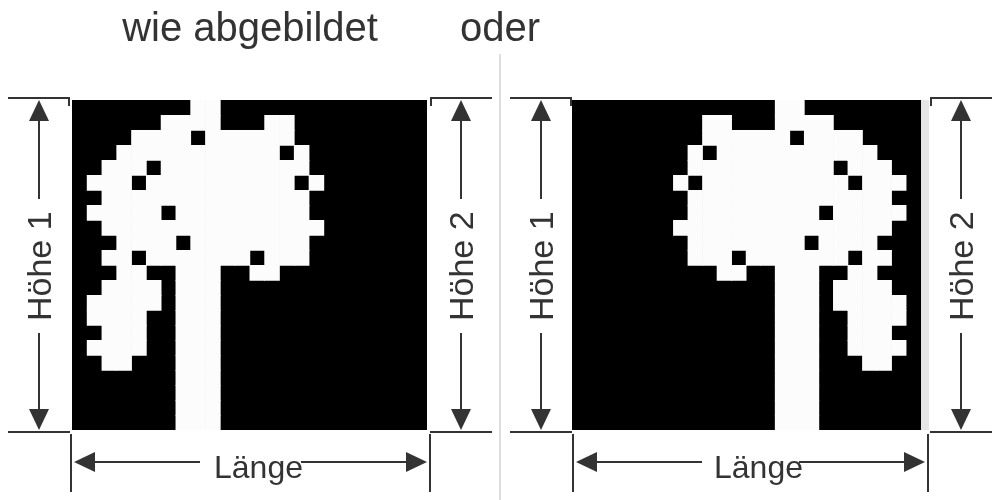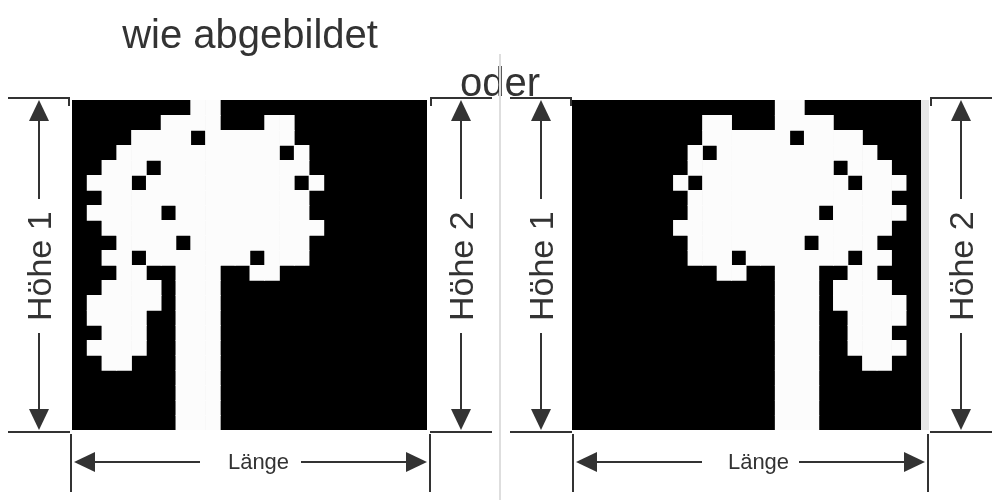--- a/index.html
+++ b/index.html
@@ -2,23 +2,23 @@
 <html style="--bg: #ffffff; --ink: #333333; --square: #000000; --tree: #fcfcfc; --divider: #dedede; --shadow: #e6e6e6;"><head>
 <meta charset="utf-8">
 <style>
   html,body { margin:0; padding:0; background:#ffffff; }
   .stage {
     position:relative; width:1000px; height:500px; overflow:hidden;
     background:var(--bg,#fff);
     font-family:"Liberation Sans", sans-serif;
     color:var(--ink,#333);
   }
-  .title { position:absolute; top:11px; font-size:40px; line-height:46px; text-align:center; color:var(--ink); }
+  .title { position:absolute; top:4px; font-size:40px; line-height:46px; text-align:center; color:var(--ink); }
   .t-left  { left:72px;  width:356px; }
-  .t-mid   { left:430px; width:140px;margin-top:48px; }
+  .t-mid   { left:430px; width:140px; }
   .t-right { left:572px; width:356px; }
 
   .divider { position:absolute; left:499px; top:54px; width:2px; height:446px; background:var(--divider); }
 
   .square { position:absolute; top:100px; height:330px; background:var(--square); }
   .sq1 { left:72px;  width:355px; }
   .sq2 { left:572px; width:349px; }
   .tree { position:absolute; left:0; top:0; width:100%; height:100%; }
   .tree svg { display:block; width:100%; height:100%; }
   .mirrored svg { transform:scaleX(-1); }
@@ -50,21 +50,21 @@
   .ldim { position:absolute; top:433px; height:60px; }
   .ld-l { left:70px;  width:361px; }
   .ld-r { left:572px; width:357px; }
   .endline { position:absolute; top:1px; width:2px; height:58px; background:var(--ink); }
   .end-l { left:0; } .end-r { right:0; }
   .tri-left  { position:absolute; left:4px;  top:19px; width:0; height:0; border-top:10px solid transparent; border-bottom:10px solid transparent; border-right:21px solid var(--ink); }
   .tri-right { position:absolute; right:4px; top:19px; width:0; height:0; border-top:10px solid transparent; border-bottom:10px solid transparent; border-left:21px solid var(--ink); }
   .hshaft { position:absolute; top:28px; height:2px; background:var(--ink); }
   .hshaft-l { left:24px;  width:106px; }
   .hshaft-r { right:24px; width:106px; }
-  .hlabel { position:absolute; left:16px; right:0; top:16px; text-align:center; font-size:22px; color:var(--ink); }
+  .hlabel { position:absolute; left:16px; right:0; top:16px; text-align:center; font-size:32px; color:var(--ink); }
 </style>
 </head>
 <body>
 
 <div class="stage">
 
   <div class="title t-left">wie abgebildet</div>
   <div class="title t-mid">oder</div>
 
   <div class="divider"></div>

